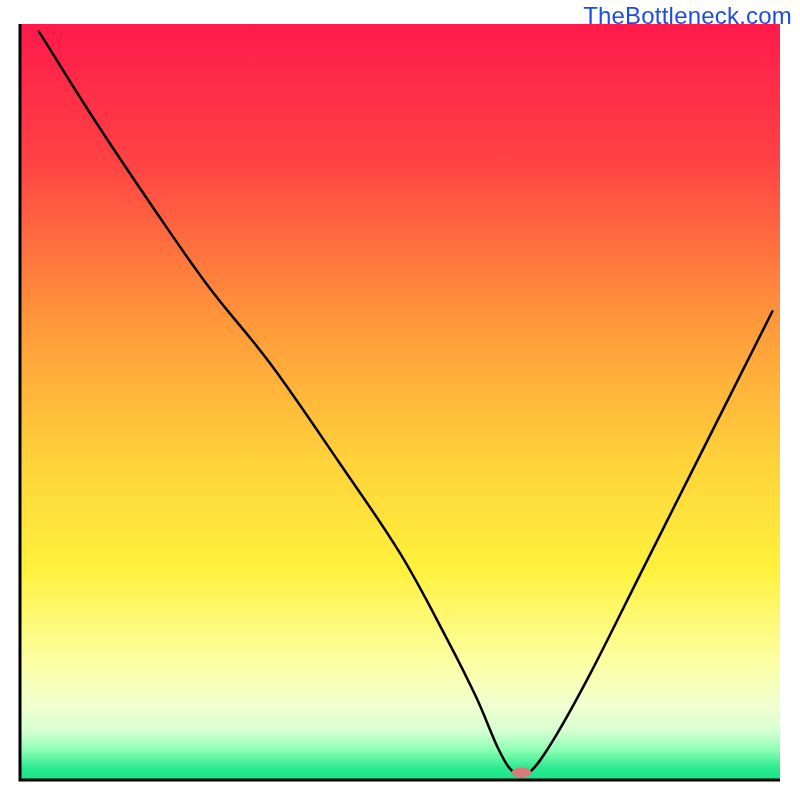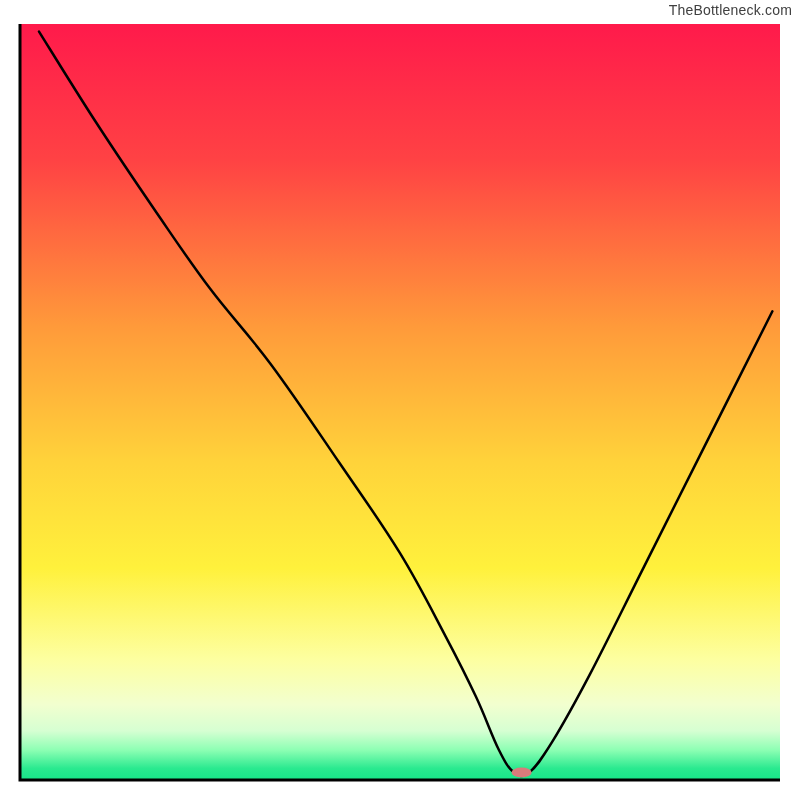--- a/index.html
+++ b/index.html
@@ -12,23 +12,23 @@
   }
   .container {
     position: relative;
     width: 800px;
     height: 800px;
   }
   .watermark {
     position: absolute;
     top: 2px;
     right: 8px;
-    font-size: 14px;
+    font-size: 24px;
     font-weight: 500;
-    color: #404040;
+    color: #1d4ed8;
     letter-spacing: 0.2px;
   }
   svg.chart {
     position: absolute;
     top: 0;
     left: 0;
   }
 </style>
 </head>
 <body>

